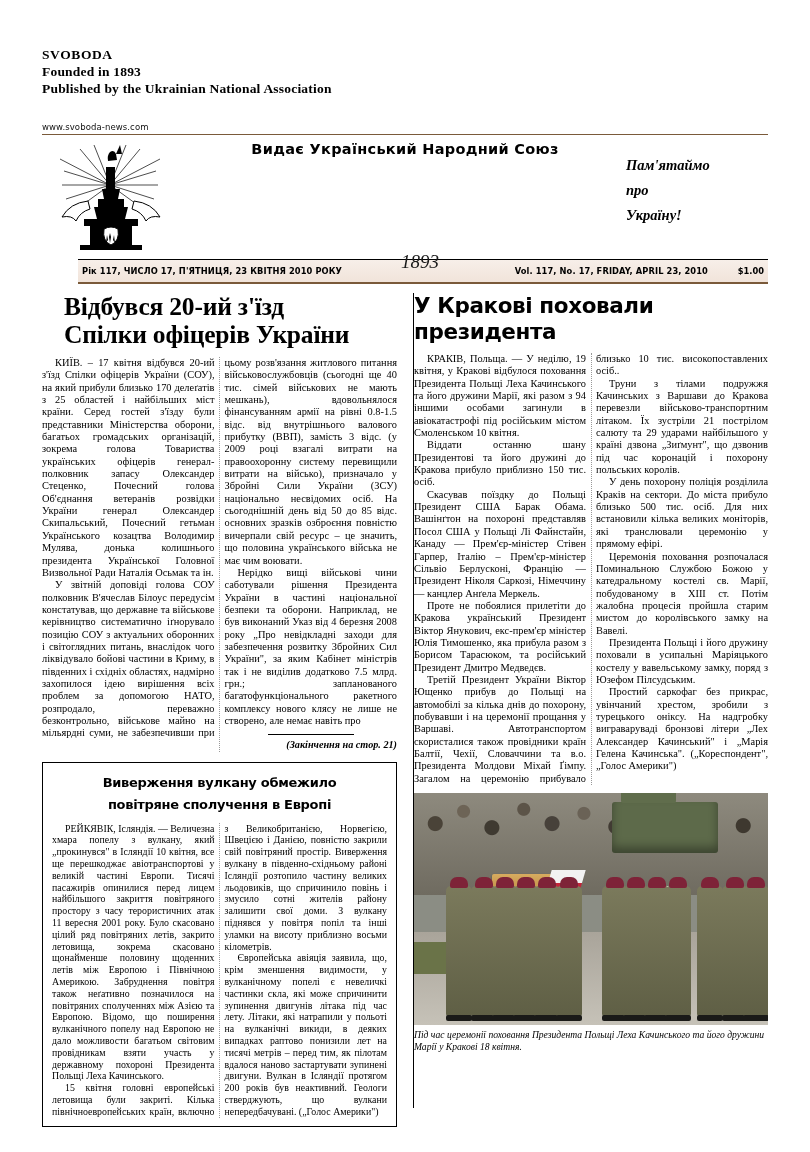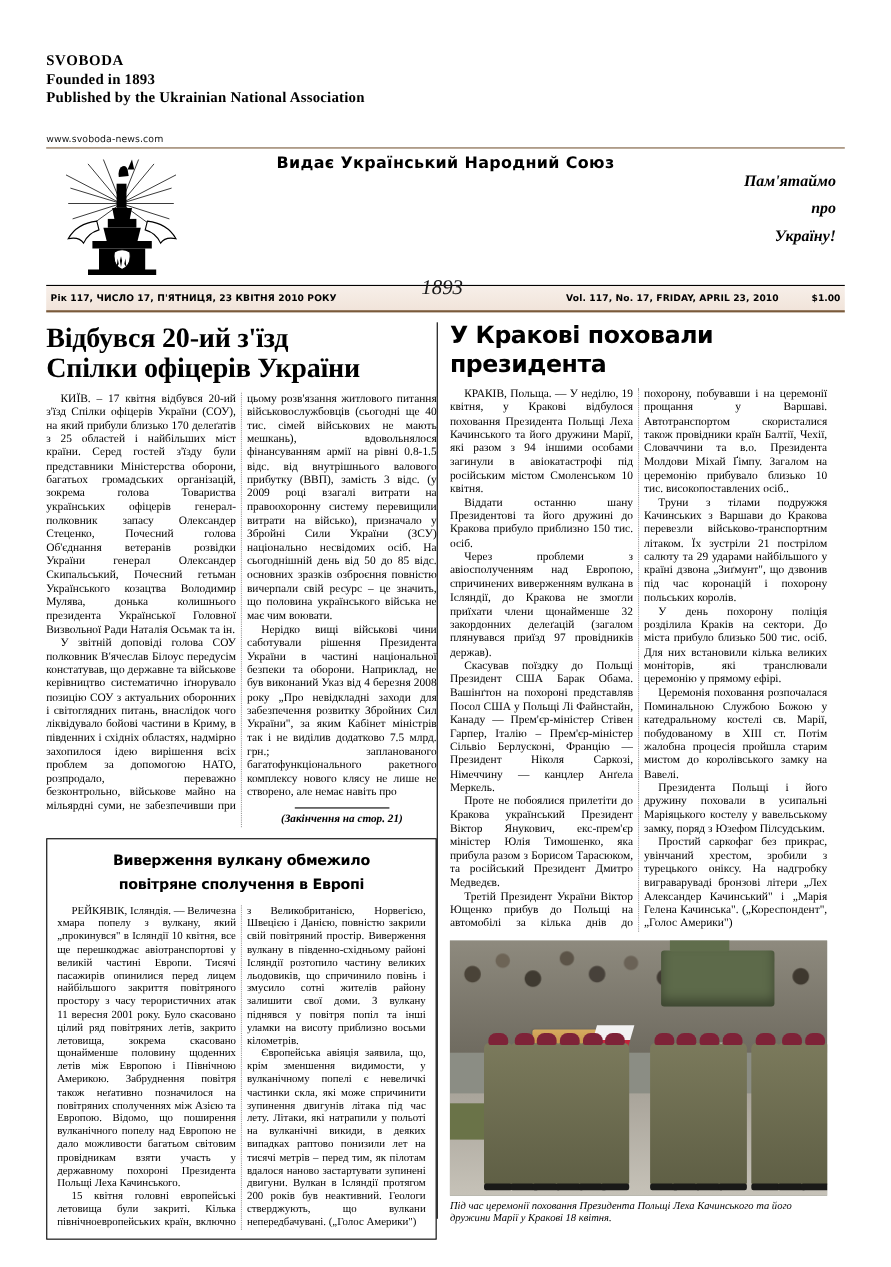--- a/index.html
+++ b/index.html
@@ -40,34 +40,34 @@
     font-family:"Liberation Serif", serif;
     font-weight:bold; font-size:74px; line-height:78px;
     letter-spacing:1.5px;
   }
   .subtitle {
     font-family:"DejaVu Sans", sans-serif;
     font-size:14.5px; font-weight:bold; letter-spacing:0.3px;
     margin-top:-2px;
   }
   .slogan {
-    position:absolute; right:8px; top:12px; width:118px;
-    text-align:right;
+    position:absolute; right:24px; top:12px; width:118px;
+    text-align:left;
     font-family:"Liberation Serif", serif;
     font-style:italic; font-weight:bold; font-size:14.5px; line-height:25px;
   }
 
   
   .datebar {
     position:relative;
     border-top:1.3px solid #000;
     border-bottom:2.6px solid #7a5a3a;
     height:25px;
     background:linear-gradient(to bottom,#f7efe9,#f1e4da);
-    display:flex; align-items:center;
+    display:flex; align-items:center;margin-left:36px;
   }
   .datebar .left {
     font-family:"DejaVu Sans", sans-serif;
     font-size:8.3px; font-weight:bold; padding-left:4px; letter-spacing:0.1px;
   }
   .datebar .right {
     position:absolute; right:60px;
     font-family:"DejaVu Sans", sans-serif;
     font-size:8.3px; font-weight:bold; letter-spacing:0.1px;
   }
@@ -80,43 +80,44 @@
     position:absolute; left:50%; transform:translateX(-58%);
     top:-9px;
     font-family:"Liberation Serif", serif;
     font-style:italic; font-size:19px; font-weight:normal;
     color:#1a1a1a;
   }
 
   
   .content { display:flex; margin-top:9px; height:815px; }
   .col-left  { width:355px; }
-  .col-right { width:355px; padding-left:11px; border-left:0.8px solid #000; margin-left:0; }
+  .col-right { width:355px; padding-left:0; border-left:0.8px solid #000; margin-left:16px; }
 
   .hl-serif {
     font-family:"Liberation Serif", serif;
     font-weight:bold; font-size:25.5px; line-height:28px;
     letter-spacing:-0.2px;
+    margin-left:22px;
   }
   .hl-sans {
     font-family:"DejaVu Sans", sans-serif;
     font-weight:bold; font-size:21.5px; line-height:26px;
     letter-spacing:-0.4px;
   }
 
   .twocol {
     column-count:2; column-gap:10px; column-rule:0.6px dotted #999;
     margin-top:8px;
     text-align:justify;
     font-family:"Liberation Serif", serif;
     font-size:10.4px; line-height:12.35px;
     hyphens:auto;
   }
   .twocol p { margin:0; text-indent:13px; }
-  .contwrap { margin-top:7px; text-align:center; break-inside:avoid; }
+  .contwrap { margin-top:7px; text-align:right; break-inside:avoid; }
   .contline { width:86px; height:0; border-top:1px solid #000; margin:0 auto 4px; }
   .contnote {
     font-family:"Liberation Serif", serif;
     font-style:italic; font-weight:bold; font-size:10.2px;
     text-indent:0;
   }
 
   
   .box {
     border:1.4px solid #000; margin-top:10px; padding:9px 9px 8px;
@@ -307,21 +308,20 @@
 
     <div class="col-right">
 
       <div class="hl-sans">
         <div>У Кракові поховали президента</div>
       </div>
 
       <div class="twocol">
         <p>КРАКІВ, Польща. — У неділю, 19 квітня, у Кракові відбулося поховання Президента Польщі Леха Качинського та його дружини Марії, які разом з 94 іншими особами загинули в авіокатастрофі під російським містом Смоленськом 10 квітня.</p>
         <p>Віддати останню шану Президентові та його дружині до Кракова прибуло приблизно 150 тис. осіб.</p>
-        <p>Через проблеми з авіосполученням над Европою, спричинених виверженням вулкана в Ісляндії, до Кракова не змогли приїхати члени щонайменше 32 закордонних делеґацій (загалом плянувався приїзд 97 провідників держав).</p>
         <p>Скасував поїздку до Польщі Президент США Барак Обама. Вашінґтон на похороні представляв Посол США у Польщі Лі Файнстайн, Канаду — Прем'єр-міністер Стівен Гарпер, Італію – Прем'єр-міністер Сільвіо Берлусконі, Францію — Президент Ніколя Саркозі, Німеччину — канцлер Анґела Меркель.</p>
         <p>Проте не побоялися прилетіти до Кракова український Президент Віктор Янукович, екс-прем'єр міністер Юлія Тимошенко, яка прибула разом з Борисом Тарасюком, та російський Президент Дмитро Медведєв.</p>
         <p>Третій Президент України Віктор Ющенко прибув до Польщі на автомобілі за кілька днів до похорону, побувавши і на церемонії прощання у Варшаві. Автотранспортом скористалися також провідники країн Балтії, Чехії, Словаччини та в.о. Президента Молдови Міхай Ґімпу. Загалом на церемонію прибувало близько 10 тис. високопоставлених осіб..</p>
         <p>Труни з тілами подружжя Качинських з Варшави до Кракова перевезли військово-транспортним літаком. Їх зустріли 21 пострілом салюту та 29 ударами найбільшого у країні дзвона „Зиґмунт", що дзвонив під час коронацій і похорону польських королів.</p>
         <p>У день похорону поліція розділила Краків на сектори. До міста прибуло близько 500 тис. осіб. Для них встановили кілька великих моніторів, які транслювали церемонію у прямому ефірі.</p>
         <p>Церемонія поховання розпочалася Поминальною Службою Божою у катедральному костелі св. Марії, побудованому в XIII ст. Потім жалобна процесія пройшла старим мистом до королівського замку на Вавелі.</p>
         <p>Президента Польщі і його дружину поховали в усипальні Маріяцького костелу у вавельському замку, поряд з Юзефом Пілсудським.</p>
         <p>Простий саркофаг без прикрас, увінчаний хрестом, зробили з турецького оніксу. На надгробку виграваруваді бронзові літери „Лех Александер Качинський" і „Марія Гелена Качинська". („Кореспондент", „Голос Америки")</p>
       </div>
 

